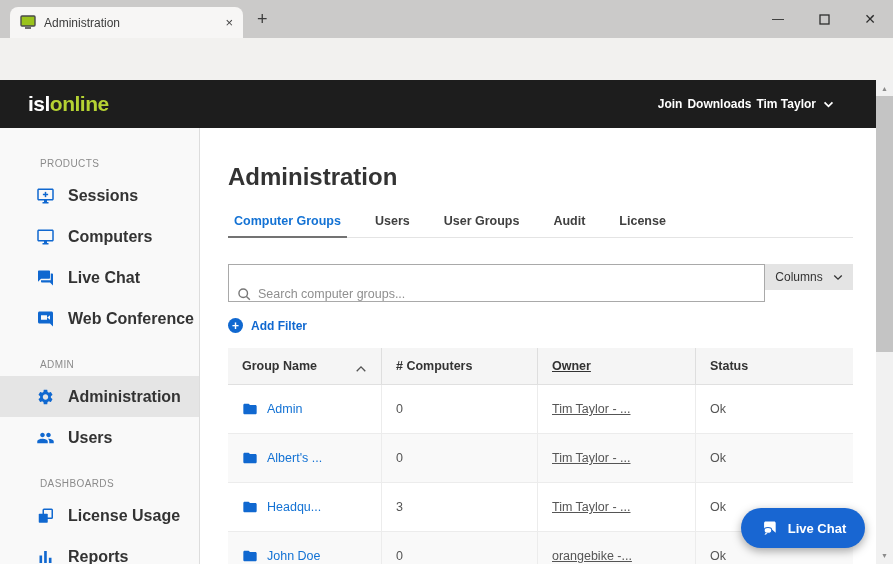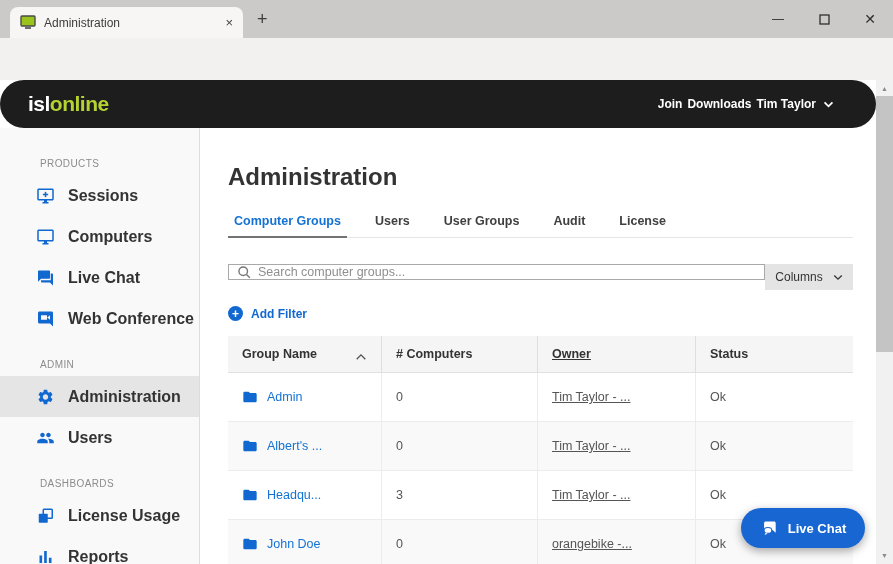--- a/index.html
+++ b/index.html
@@ -26,21 +26,21 @@
   .url-pill { position:absolute; left:104px; top:45px; width:687px; height:29px; background:#fff;
               border-radius:15px; display:flex; align-items:center; padding:0 13px; gap:10px; }
   .url-text { flex:1; font-size:12.5px; color:#6a6a6a; white-space:nowrap; overflow:hidden; }
   .url-host { color:#191919; font-weight:700; }
   .pill-icons { display:flex; align-items:center; gap:15px; }
   .avatar { position:absolute; left:807px; top:47px; width:26px; height:26px; border-radius:50%; overflow:hidden; }
   .dots-btn { position:absolute; left:853px; top:49px; font-size:13px; font-weight:700; color:#333; letter-spacing:1px; }
 
   
   .page-nav { position:absolute; top:80px; left:0; width:876px; height:48px; background:#1d1d1d;
-              display:flex; align-items:center; padding:0 42px 0 28px;border-radius:24px; }
+              display:flex; align-items:center; padding:0 42px 0 28px; }
   .logo { font-size:21px; font-weight:700; color:#fff; letter-spacing:-.5px; }
   .logo-online { color:#b5d233; }
   .nav-right { margin-left:auto; display:flex; align-items:center; gap:5px; }
   .nav-link { color:#fff; font-size:12px; font-weight:700; }
   .user-menu { display:flex; align-items:center; gap:7px; color:#fff; font-size:12px; font-weight:700; }
 
   
   .sidebar { position:absolute; top:128px; left:0; width:200px; bottom:0; background:#f9f9f9;
              border-right:1px solid #ddd; padding-top:30px; overflow:hidden; }
   .section:not(:first-child) { margin-top:20px; }
@@ -50,22 +50,22 @@
   .side-item.selected { background:#e5e5e5; }
 
   
   .main { position:absolute; top:128px; left:201px; width:675px; bottom:0; background:#fff; overflow:hidden; }
   .content { margin-left:27px; width:625px; }
   .page-title { margin-top:35px; font-size:24px; font-weight:700; color:#333; }
   .tabs { margin-top:23px; display:flex; border-bottom:1px solid #e4e4e4; }
   .tab-item { font-size:12.5px; font-weight:700; color:#3f3f3f; padding:0 6px 9px 6px; margin-right:22px; }
   .tab-item.active { color:#1372d4; border-bottom:2px solid #737373; margin-bottom:-1px; padding-bottom:8px; }
   .controls-row { margin-top:26px; display:flex; }
-  .search-box { flex:1; height:16px; border:1px solid #a9a9a9; background:#fff; display:flex;
-                align-items:center; padding:0 8px; gap:7px; }
+  .search-box { flex:1; height:38px; border:1px solid #a9a9a9; background:#fff; display:flex;
+                align-items:flex-end; padding:0 8px; gap:7px; }
   .search-box input { border:none; outline:none; flex:1; font-size:12.5px; color:#333; font-family:inherit; background:transparent; }
   .search-box input::placeholder { color:#8f8f8f; }
   .columns-btn { width:88px; height:26px; background:#e4e4e4; border:none;
                  display:flex; align-items:center; justify-content:center; gap:10px; font-size:12px;
                  color:#333; font-family:inherit; }
   .add-filter { margin-top:16px; display:flex; align-items:center; gap:8px; color:#1068d0;
                 font-size:12px; font-weight:700; width:max-content; }
   .plus-circle { width:15px; height:15px; border-radius:50%; background:#1068d0; color:#fff;
                  display:flex; align-items:center; justify-content:center; font-size:12px; line-height:1; }
 

